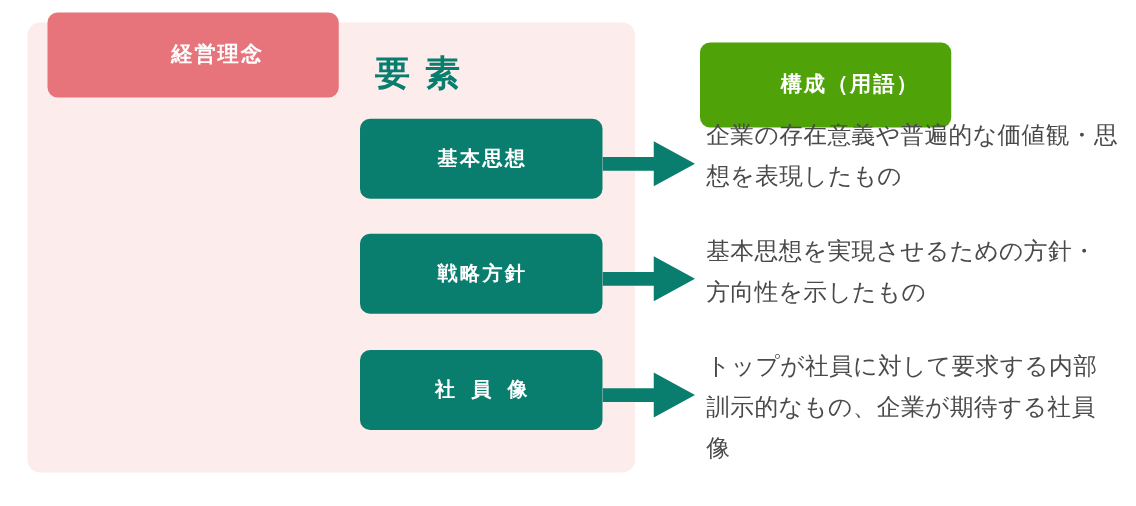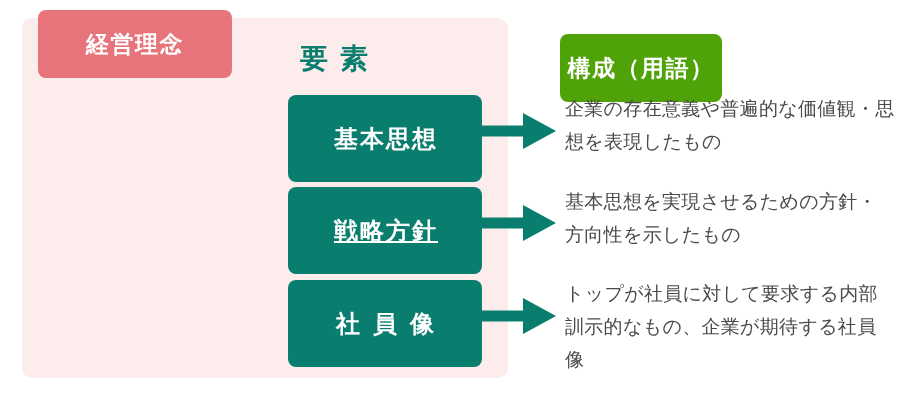--- a/index.html
+++ b/index.html
@@ -32,28 +32,29 @@
     height: 360px;
     background: #FCEDEC;
     border-radius: 10px;
   }
 
   
   .badge {
     position: absolute;
     border-radius: 8px;
     color: #ffffff;
-    font-size: 23px;
+    font-size: 17px;
     font-weight: bold;
     letter-spacing: 1.5px;
     display: flex;
     align-items: center;
     justify-content: center;
     text-align: center;
     line-height: 1;
+    padding-left: 39px;
   }
   .badge-left {
     left: 38px;
     top: 10px;
     width: 194px;
     height: 68px;
     background: #E7737B;
   }
   .badge-right {
     left: 560px;
@@ -88,41 +89,41 @@
     font-size: 16.5px;
     line-height: 33px;
     letter-spacing: 0.3px;
   }
 
   
   .elem-box {
     position: absolute;
     left: 288px;
     width: 194px;
-    height: 87px;
+    height: 64px;
     background: #0A7E6E;
     border-radius: 8px;
     color: #ffffff;
-    font-size: 24px;
+    font-size: 16px;
     font-weight: bold;
     display: flex;
     align-items: center;
     justify-content: center;
     line-height: 1;
   }
   .elem-box .elem-text {
     letter-spacing: 2px;
     text-indent: 2px;
   }
   .elem-box.wide .elem-text {
     letter-spacing: 13px;
     text-indent: 13px;
   }
   .elem-box.r1 { top: 95px; }
-  .elem-box.r2 { top: 187px; text-decoration: underline; }
+  .elem-box.r2 { top: 187px; }
   .elem-box.r3 { top: 280px; }
 
   
   .arrow {
     position: absolute;
     left: 482px;
     width: 76px;
     height: 46px;
   }
   .arrow.r1 { top: 108px; }

